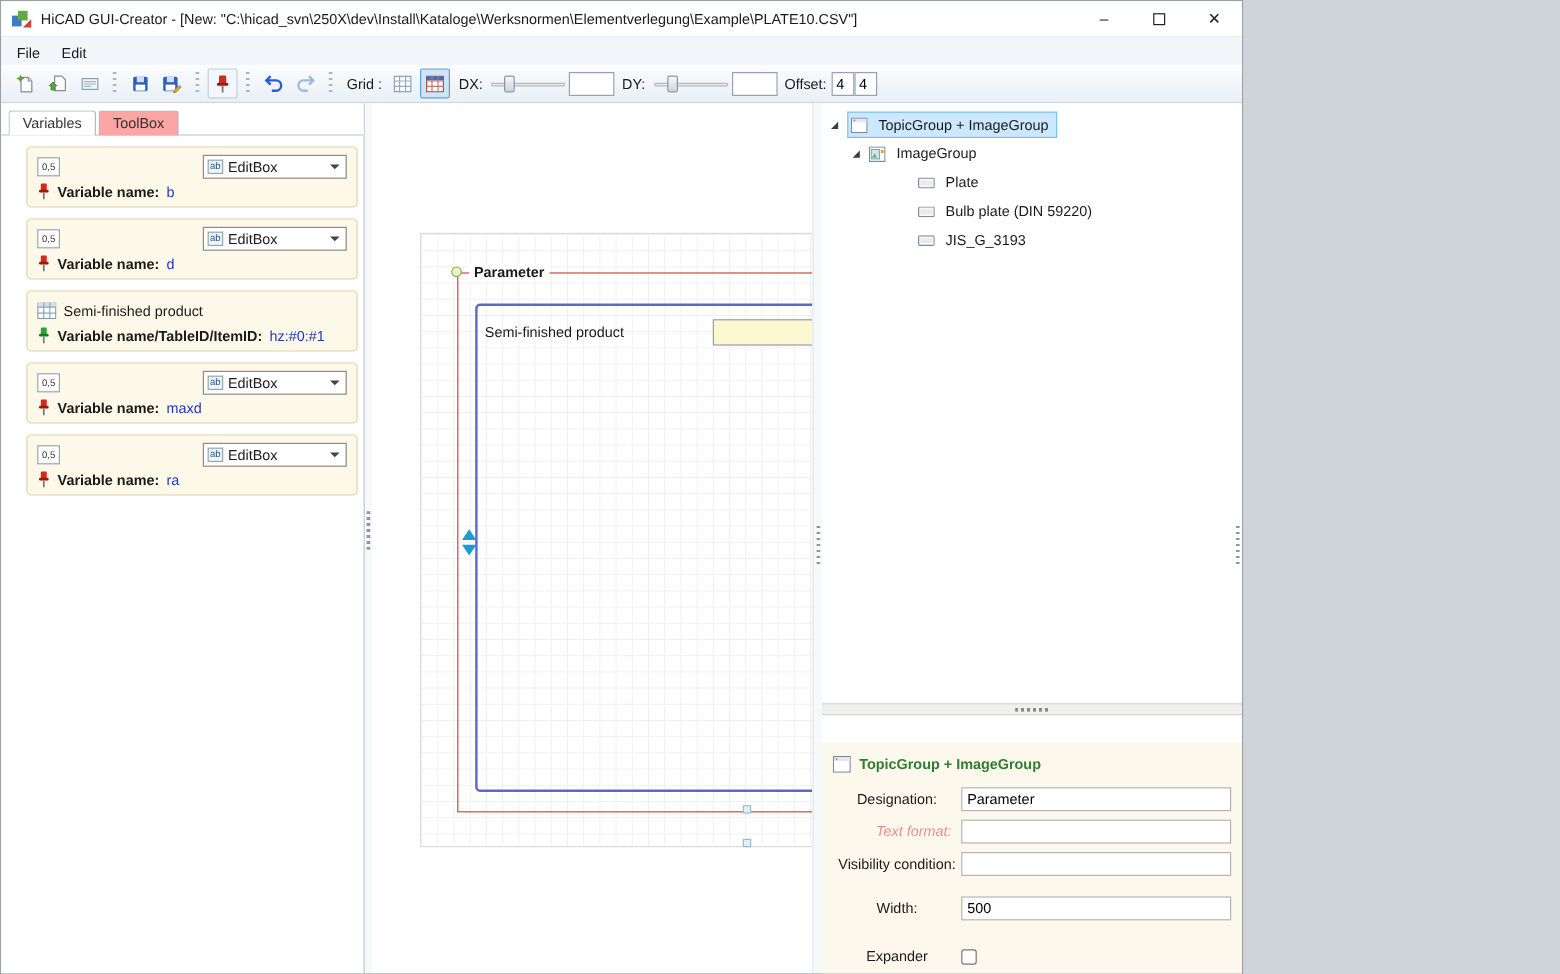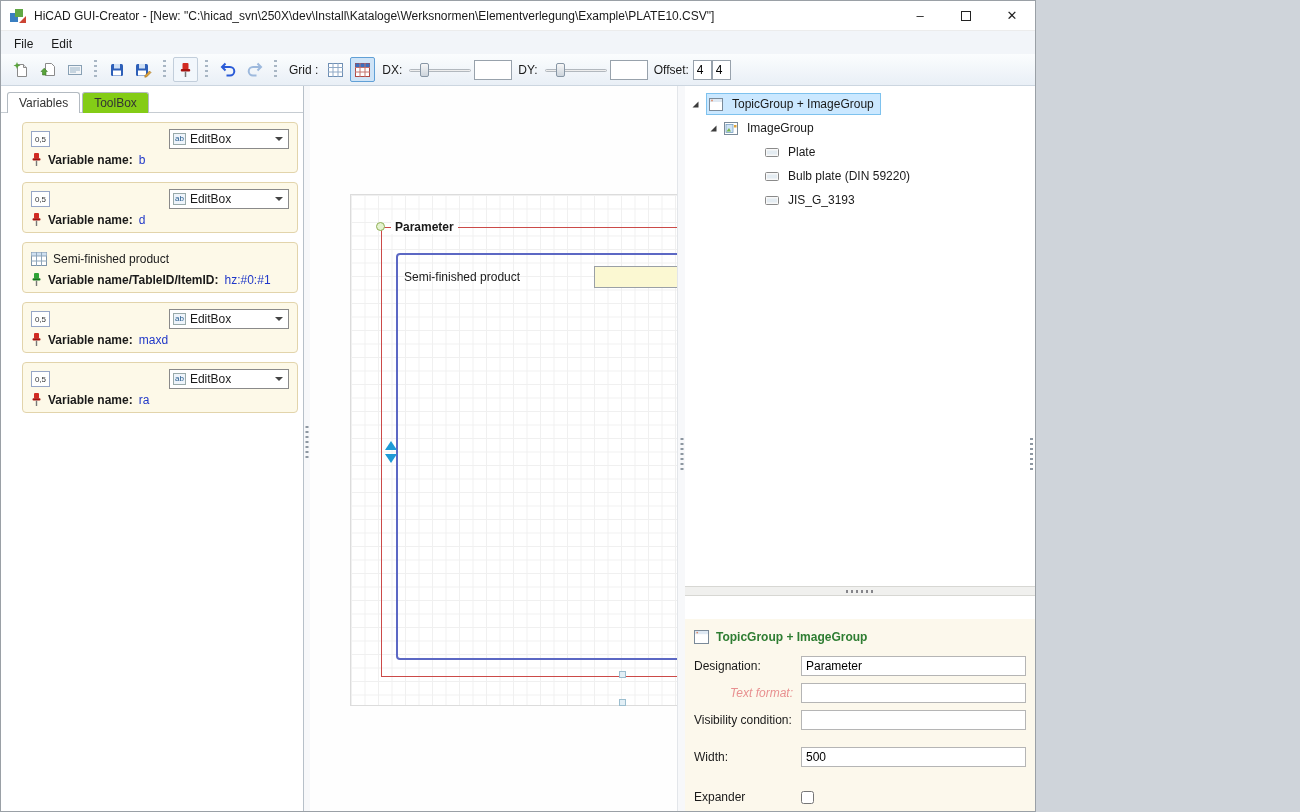--- a/index.html
+++ b/index.html
@@ -34,21 +34,21 @@
   .main { display:flex; height:726px; }
   .left-panel { width:303px; border-right:1px solid #b7c0c9; background:#fff; display:flex; flex-direction:column; }
   .vsplit { width:6px; background:#f7f8fa; position:relative; }
   .vsplit2 { width:8px; background:#f7f8fa; position:relative; border-left:1px solid #e3e6ea; }
   .vgrip { position:absolute; left:50%; transform:translateX(-50%); width:3px; height:32px; background:repeating-linear-gradient(#8d97a1 0 2px,transparent 2px 5px); }
   .canvas { flex:1; position:relative; background:#fefefe; overflow:hidden; }
   .right-panel { width:350px; display:flex; flex-direction:column; background:#fff; position:relative;gap:23px; }
 
   
   .tabs { display:flex; padding:5px 6px 0; background:#fff; border-bottom:1px solid #c6ccd2; height:27px; }
-  .tab { padding:3px 11px; border:1px solid #b3bac1; border-bottom:none; border-radius:3px 3px 0 0; background:#84cc16; position:relative; top:1px; margin-right:2px; color:#333; }
+  .tab { padding:3px 11px; border:1px solid #b3bac1; border-bottom:none; border-radius:3px 3px 0 0; background:#fca5a5; position:relative; top:1px; margin-right:2px; color:#333; }
   .tab.active { background:#fff; z-index:2; }
   .cards { padding:9px 5px; display:flex; flex-direction:column; gap:9px; overflow:hidden;margin-left:16px; }
   .card { background:#fdf9e8; border:1px solid #e2d4ab; border-radius:4px; padding:5px 8px; min-height:46px; }
   .card .row1 { display:flex; align-items:center; height:22px; }
   .card .row2 { display:flex; align-items:center; gap:6px; margin-top:2px; }
   .badge { width:19px; height:16px; border:1px solid #97a6c6; background:#fff; font-size:8px; display:flex; align-items:center; justify-content:center; color:#333; }
   .spacer { flex:1; }
   .dropdown { display:flex; align-items:center; width:120px; height:20px; border:1px solid #8a8a8a; background:#fff; padding:0 3px; gap:4px; }
   .abicon { font-size:8px; border:1px solid #9aa; background:#eef4fb; padding:0 1px; color:#235a8c; line-height:10px; }
   .ddlabel { flex:1; }
@@ -83,21 +83,21 @@
   .selbox { display:flex; align-items:center; background:#cbe8ff; border:1px solid #7ec2ee; padding:1px 2px; }
   .editicon { display:flex; margin-left:6px; }
   .treegrip { position:absolute; right:2px; top:352px; width:3px; height:32px; background:repeating-linear-gradient(#8d97a1 0 2px,transparent 2px 5px); }
 
   
   .hsplit { height:10px; background:#f0f0ee; border-top:1px solid #d7d7d3; border-bottom:1px solid #d7d7d3; display:flex; align-items:center; justify-content:center; }
   .hdots { width:28px; height:3px; background:repeating-linear-gradient(90deg,#85858a 0 2px,transparent 2px 5px); }
   .props { flex:1; background:#fcf8ec; padding:8px 9px; overflow:hidden; }
   .phead { display:flex; align-items:center; gap:7px; color:#2e7d32; font-weight:bold; margin:3px 0 12px; }
   .prow { display:flex; align-items:center; margin-bottom:7px; }
-  .plabel { width:107px; flex:none; }
+  .plabel { width:107px; flex:none;text-align:center; }
   .plabel.pink { color:#e89090; font-style:italic; text-align:right; padding-right:8px; }
   .pinput { flex:1; height:20px; border:1px solid #b5b5b5; background:#fff; font:inherit; padding:0 4px; }
   .gap10 { height:10px; }
   .gap14 { height:16px; }
   .cbrow { display:flex; align-items:center; margin-bottom:10px; }
   .cbox { width:13px; height:13px; margin:0; }
 </style>
 </head>
 <body>
 

